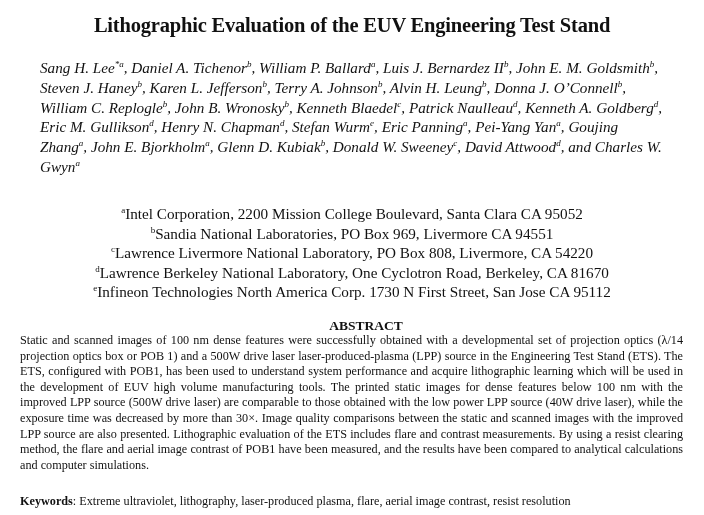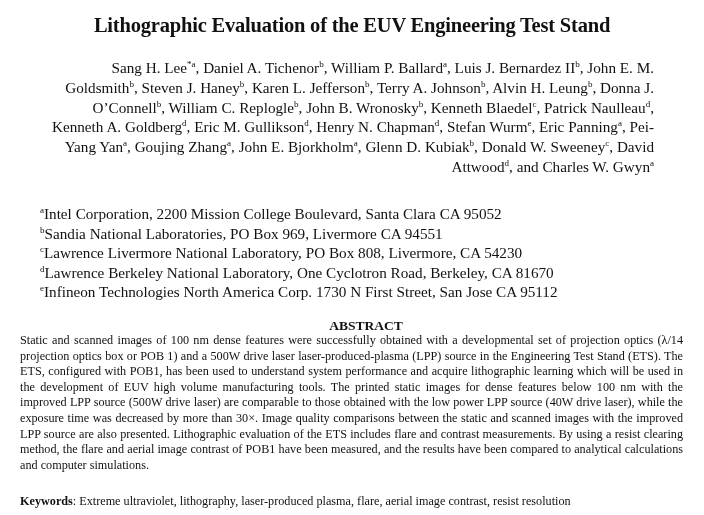--- a/index.html
+++ b/index.html
@@ -5,26 +5,26 @@
   html, body { margin: 0; padding: 0; background: #ffffff; }
   body {
     width: 704px; height: 515px; overflow: hidden; position: relative;
     font-family: "Liberation Serif", "DejaVu Serif", serif; color: #111;
   }
   .title {
     position: absolute; left: 0; right: 0; top: 14px;
     text-align: center; font-weight: bold; font-size: 20.5px; letter-spacing: -0.2px;
   }
   .authors {
-    position: absolute; left: 40px; right: 50px; top: 58px;
-    text-align: right; font-size: 15.2px; line-height: 19.8px;
+    position: absolute; left: 40px; right: 40px; top: 58px;
+    text-align: left; font-size: 15.2px; line-height: 19.8px; font-style: italic;
   }
   .affils {
     position: absolute; left: 40px; right: 40px; top: 204px;
-    text-align: left; font-size: 15.2px; line-height: 19.6px;
+    text-align: center; font-size: 15.2px; line-height: 19.6px;
   }
   sup { font-size: 9px; vertical-align: 6px; line-height: 0; }
   .abstract-head {
     position: absolute; left: 0; right: 0; top: 318px;
     text-align: center; font-weight: bold; font-size: 13.5px; margin-left: 28px;
   }
   .abstract-body {
     position: absolute; left: 20px; right: 21px; top: 333px;
     text-align: justify; font-size: 12.2px; line-height: 15.6px;
   }
@@ -37,21 +37,21 @@
 </head>
 <body>
 
 <div class="title">Lithographic Evaluation of the EUV Engineering Test Stand</div>
 
 <div class="authors" id="authors"><span>Sang H. Lee</span><sup>*a</sup>, <span>Daniel A. Tichenor</span><sup>b</sup>, <span>William P. Ballard</span><sup>a</sup>, <span>Luis J. Bernardez II</span><sup>b</sup>, <span>John E. M. Goldsmith</span><sup>b</sup>, <span>Steven J. Haney</span><sup>b</sup>, <span>Karen L. Jefferson</span><sup>b</sup>, <span>Terry A. Johnson</span><sup>b</sup>, <span>Alvin H. Leung</span><sup>b</sup>, <span>Donna J. O’Connell</span><sup>b</sup>, <span>William C. Replogle</span><sup>b</sup>, <span>John B. Wronosky</span><sup>b</sup>, <span>Kenneth Blaedel</span><sup>c</sup>, <span>Patrick Naulleau</span><sup>d</sup>, <span>Kenneth A. Goldberg</span><sup>d</sup>, <span>Eric M. Gullikson</span><sup>d</sup>, <span>Henry N. Chapman</span><sup>d</sup>, <span>Stefan Wurm</span><sup>e</sup>, <span>Eric Panning</span><sup>a</sup>, <span>Pei-Yang Yan</span><sup>a</sup>, <span>Goujing  Zhang</span><sup>a</sup>, <span>John E. Bjorkholm</span><sup>a</sup>, <span>Glenn D. Kubiak</span><sup>b</sup>, <span>Donald W. Sweeney</span><sup>c</sup>, <span>David Attwood</span><sup>d</sup>, and <span>Charles W. Gwyn</span><sup>a</sup></div>
 
 <div class="affils">
   <div><sup>a</sup><span>Intel Corporation, 2200 Mission College Boulevard, Santa Clara CA 95052</span></div>
   <div><sup>b</sup><span>Sandia National Laboratories, PO Box 969, Livermore CA 94551</span></div>
-  <div><sup>c</sup><span>Lawrence Livermore National Laboratory, PO Box 808, Livermore, CA 54230</span></div>
+  <div><sup>c</sup><span>Lawrence Livermore National Laboratory, PO Box 808, Livermore, CA 54220</span></div>
   <div><sup>d</sup><span>Lawrence Berkeley National Laboratory, One Cyclotron Road, Berkeley, CA 81670</span></div>
   <div><sup>e</sup><span>Infineon Technologies North America Corp. 1730 N First Street, San Jose CA 95112</span></div>
 </div>
 
 <div class="abstract-head">ABSTRACT</div>
 <div class="abstract-body">Static and scanned images of 100 nm dense features were successfully obtained with a developmental set of projection optics (λ/14 projection optics box or POB 1) and a 500W drive laser laser-produced-plasma (LPP) source in the Engineering Test Stand (ETS).  The ETS, configured with POB1, has been used to understand system performance and acquire lithographic learning which will be used in the development of EUV high volume manufacturing tools.  The printed static images for dense features below 100 nm with the improved LPP source (500W drive laser) are comparable to those obtained with the low power LPP source (40W drive laser), while the exposure time was decreased by more than 30×.  Image quality comparisons between the static and scanned images with the improved LPP source are also presented.  Lithographic evaluation of the ETS includes flare and contrast measurements.  By using a resist clearing method, the flare and aerial image contrast of POB1 have been measured, and the results have been compared to analytical calculations and computer simulations.</div>
 
 <div class="keywords"><span class="kw-label">Keywords</span><span>: Extreme ultraviolet, lithography, laser-produced plasma, flare, aerial image contrast, resist resolution</span></div>
 
 </body></html>

